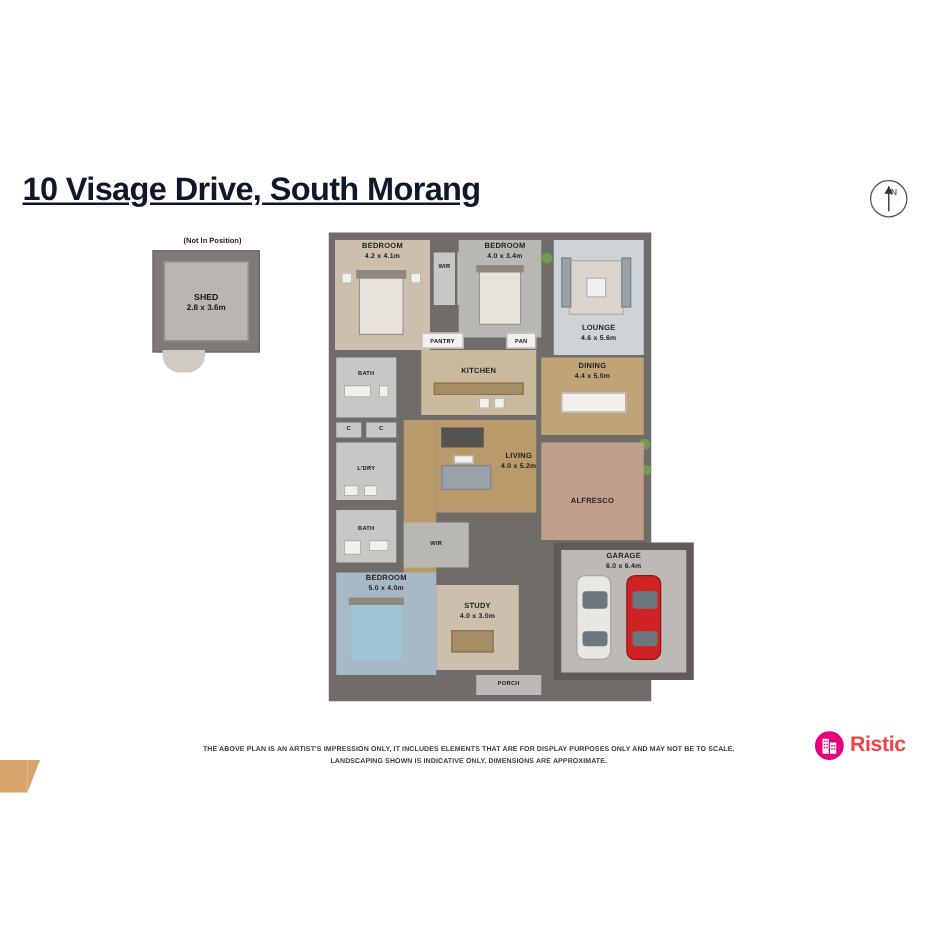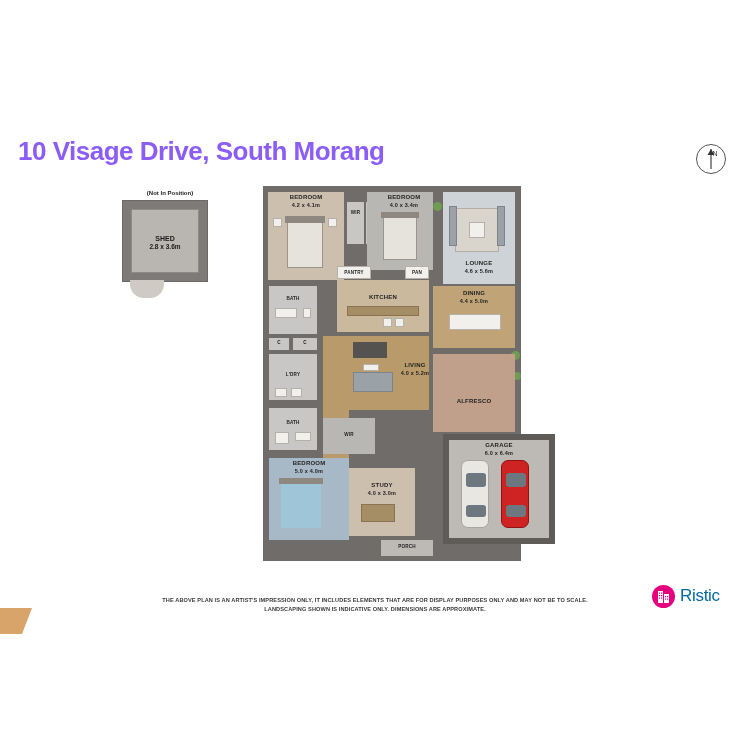--- a/index.html
+++ b/index.html
@@ -8,22 +8,22 @@
     background:#ffffff;
     font-family:"Liberation Sans", sans-serif;
     overflow:hidden;
     position:relative;
   }
   .page{position:absolute;left:0;top:0;width:750px;height:750px;}
 
   
   .title{
     position:absolute;left:18px;top:136px;
-    font-size:26px;font-weight:700;color:#8b5cf6;
-    letter-spacing:-0.5px;white-space:nowrap;
+    font-size:26px;font-weight:700;color:#0f172a;
+    letter-spacing:-0.5px;white-space:nowrap;text-decoration:underline;
   }
 
   
   .compass{
     position:absolute;left:696px;top:144px;width:28px;height:28px;
     border-radius:50%;border:1.5px solid #555;background:#fff;
   }
   .compass svg{display:block;}
 
   
@@ -104,22 +104,22 @@
   }
 
   
   .logo{position:absolute;left:652px;top:583px;width:92px;height:30px;}
   .logo-mark{
     position:absolute;left:0;top:2px;width:23px;height:23px;border-radius:50%;
     background:#e6007e;
   }
   .logo-mark svg{display:block;}
   .logo-text{
-    position:absolute;left:28px;top:3px;font-size:17px;font-weight:400;
-    color:#0369a1;letter-spacing:-0.3px;
+    position:absolute;left:28px;top:3px;font-size:17px;font-weight:700;
+    color:#ef4444;letter-spacing:-0.3px;
   }
 
   
   .corner{
     position:absolute;left:0;top:608px;width:22px;height:26px;
     background:#d8a46a;
   }
   .corner:after{
     content:"";position:absolute;right:-10px;top:0;
     border-top:26px solid #d8a46a;border-right:10px solid transparent;

